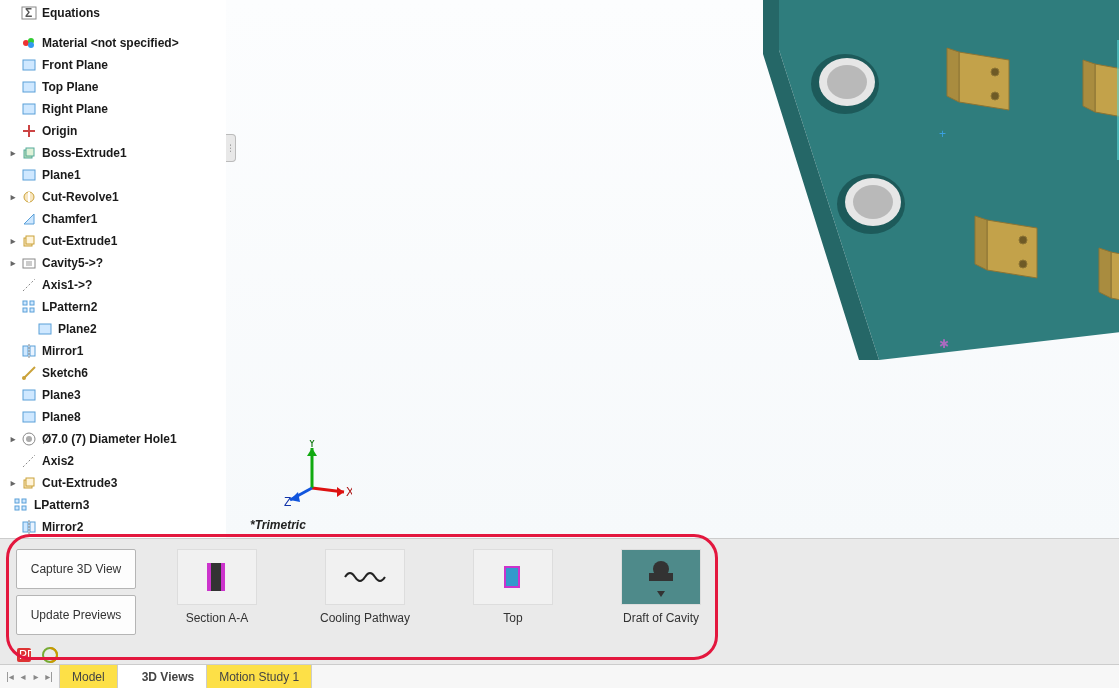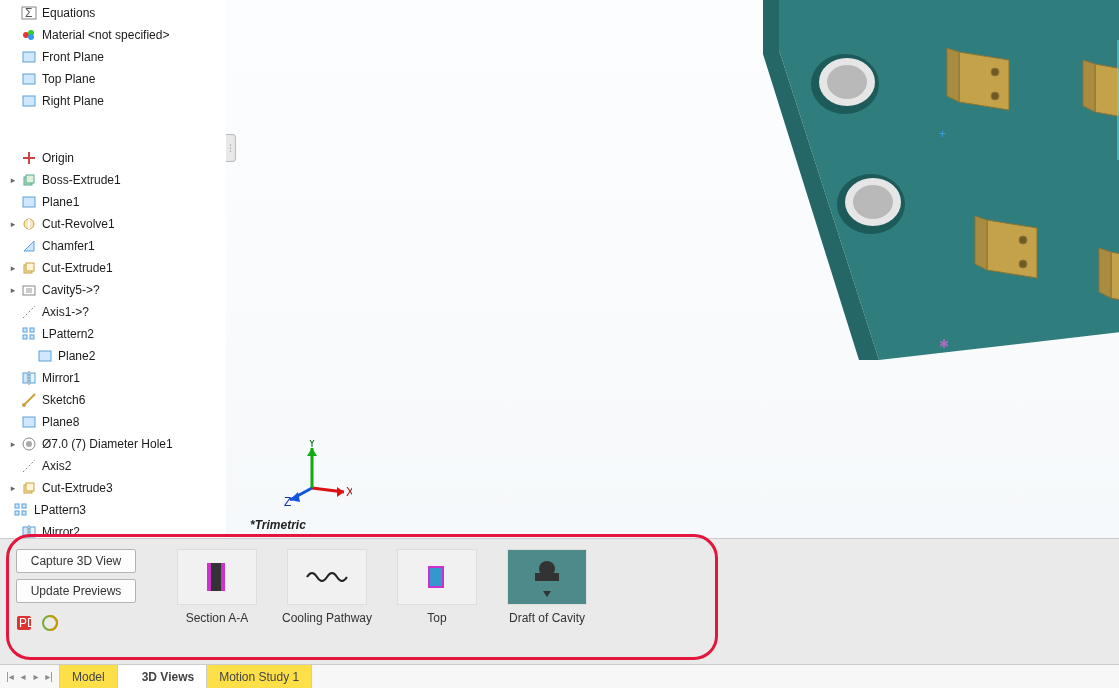--- a/index.html
+++ b/index.html
@@ -1,37 +1,37 @@
 <!DOCTYPE html>
 <html><head>
 <meta charset="utf-8">
 <style>
 * { margin: 0; padding: 0; box-sizing: border-box; font-family: "Segoe UI", Tahoma, sans-serif; font-size: 12px; }
 body { width: 1119px; height: 688px; background: #fff; position: relative; overflow: hidden; }
 
 
 .tree { position: absolute; left: 0; top: 0; width: 226px; height: 538px; background: #fff; padding-top: 2px; }
-.tree-row { display: flex; align-items: center; height: 22px; padding-left: 4px; cursor: default; }
+.tree-row { display: flex; align-items: center; height: 22px; padding-left: 4px; cursor: default; font-weight: bold; }
 .exp { width: 10px; height: 10px; margin-right: 2px; display: flex; align-items: center; justify-content: center; color: #666; font-size: 9px; }
 .tree-icon { width: 18px; height: 18px; margin-right: 4px; display: flex; align-items: center; justify-content: center; }
 .tree-label { color: #1a1a1a; white-space: nowrap; }
 
 
 .viewport { position: absolute; left: 226px; top: 0; right: 0; height: 538px; background: linear-gradient(180deg, #fcfdfe 0%, #f6f9fb 100%); overflow: hidden; }
 .viewport svg.model { position: absolute; top: -10px; right: -20px; }
 .triad { position: absolute; left: 56px; bottom: 28px; }
 .triad-label { position: absolute; left: 24px; bottom: 6px; font-weight: bold; font-style: italic; color: #222; }
 .collapse-handle { position: absolute; left: 226px; top: 134px; width: 10px; height: 28px; background: #e8e8e8; border: 1px solid #bbb; border-left: none; border-radius: 0 4px 4px 0; display:flex;align-items:center;justify-content:center;color:#888;font-size:9px;}
 
 
 .views-panel { position: absolute; left: 0; top: 538px; right: 0; height: 126px; background: #eaeaea; border-top: 1px solid #ccc; display: flex; align-items: flex-start; padding: 10px 16px 6px 16px; gap: 16px; }
 .views-buttons { display: flex; flex-direction: column; gap: 6px; width: 120px; }
-.vbtn { background: #fdfdfd; border: 1px solid #b5b5b5; border-radius: 2px; height: 24px; font-size: 12px; color: #333; cursor: pointer; }
+.vbtn { background: #fdfdfd; border: 1px solid #b5b5b5; border-radius: 2px; height: 40px; font-size: 12px; color: #333; cursor: pointer; }
 .vicons { display: flex; gap: 10px; margin-top: 6px; }
-.view-thumbs { display: flex; gap: 20px; margin-left: 20px; }
+.view-thumbs { display: flex; gap: 58px; margin-left: 20px; }
 .thumb { display: flex; flex-direction: column; align-items: center; width: 90px; gap: 6px; cursor: pointer; }
 .thumb-box { width: 80px; height: 56px; background: #f1f1f1; border: 1px solid #ddd; display:flex;align-items:center;justify-content:center; }
 .thumb-box.draft { background: #4e8a8a; }
 .thumb-label { color: #333; white-space: nowrap; }
 
 
 .highlight { position: absolute; left: 6px; top: 534px; width: 712px; height: 126px; border: 3px solid #e3173e; border-radius: 24px; pointer-events: none; }
 
 
 .tabs { position: absolute; left: 0; bottom: 0; right: 0; height: 24px; background: #f7f7f7; border-top: 1px solid #ccc; display: flex; align-items: stretch; }
@@ -49,21 +49,21 @@
 <div class="tree">
     <div class="tree-row" style="padding-left: 8px;">
       <span class="exp"></span>
       <span class="tree-icon">
         <svg class="ic" viewBox="0 0 16 16">
           <use href="#i-equations"></use>
         </svg>
       </span>
       <span class="tree-label">Equations</span>
     </div>
-    <div class="tree-row" style="padding-left: 8px;">
+    <div class="tree-row" style="padding-left: 8px; margin-top: 8px;">
       <span class="exp"></span>
       <span class="tree-icon">
         <svg class="ic" viewBox="0 0 16 16">
           <use href="#i-material"></use>
         </svg>
       </span>
       <span class="tree-label">Material &lt;not specified&gt;</span>
     </div>
     <div class="tree-row" style="padding-left: 8px;">
       <span class="exp"></span>
@@ -85,21 +85,21 @@
     </div>
     <div class="tree-row" style="padding-left: 8px;">
       <span class="exp"></span>
       <span class="tree-icon">
         <svg class="ic" viewBox="0 0 16 16">
           <use href="#i-plane"></use>
         </svg>
       </span>
       <span class="tree-label">Right Plane</span>
     </div>
-    <div class="tree-row" style="padding-left: 8px; margin-top: 35px;">
+    <div class="tree-row" style="padding-left: 8px;">
       <span class="exp"></span>
       <span class="tree-icon">
         <svg class="ic" viewBox="0 0 16 16">
           <use href="#i-origin"></use>
         </svg>
       </span>
       <span class="tree-label">Origin</span>
     </div>
     <div class="tree-row" style="padding-left: 8px;">
       <span class="exp">▸</span>
@@ -192,20 +192,29 @@
       <span class="tree-label">Mirror1</span>
     </div>
     <div class="tree-row" style="padding-left: 8px;">
       <span class="exp"></span>
       <span class="tree-icon">
         <svg class="ic" viewBox="0 0 16 16">
           <use href="#i-sketch"></use>
         </svg>
       </span>
       <span class="tree-label">Sketch6</span>
+    </div>
+    <div class="tree-row" style="padding-left: 8px;">
+      <span class="exp"></span>
+      <span class="tree-icon">
+        <svg class="ic" viewBox="0 0 16 16">
+          <use href="#i-plane"></use>
+        </svg>
+      </span>
+      <span class="tree-label">Plane3</span>
     </div>
     <div class="tree-row" style="padding-left: 8px;">
       <span class="exp"></span>
       <span class="tree-icon">
         <svg class="ic" viewBox="0 0 16 16">
           <use href="#i-plane"></use>
         </svg>
       </span>
       <span class="tree-label">Plane8</span>
     </div>

